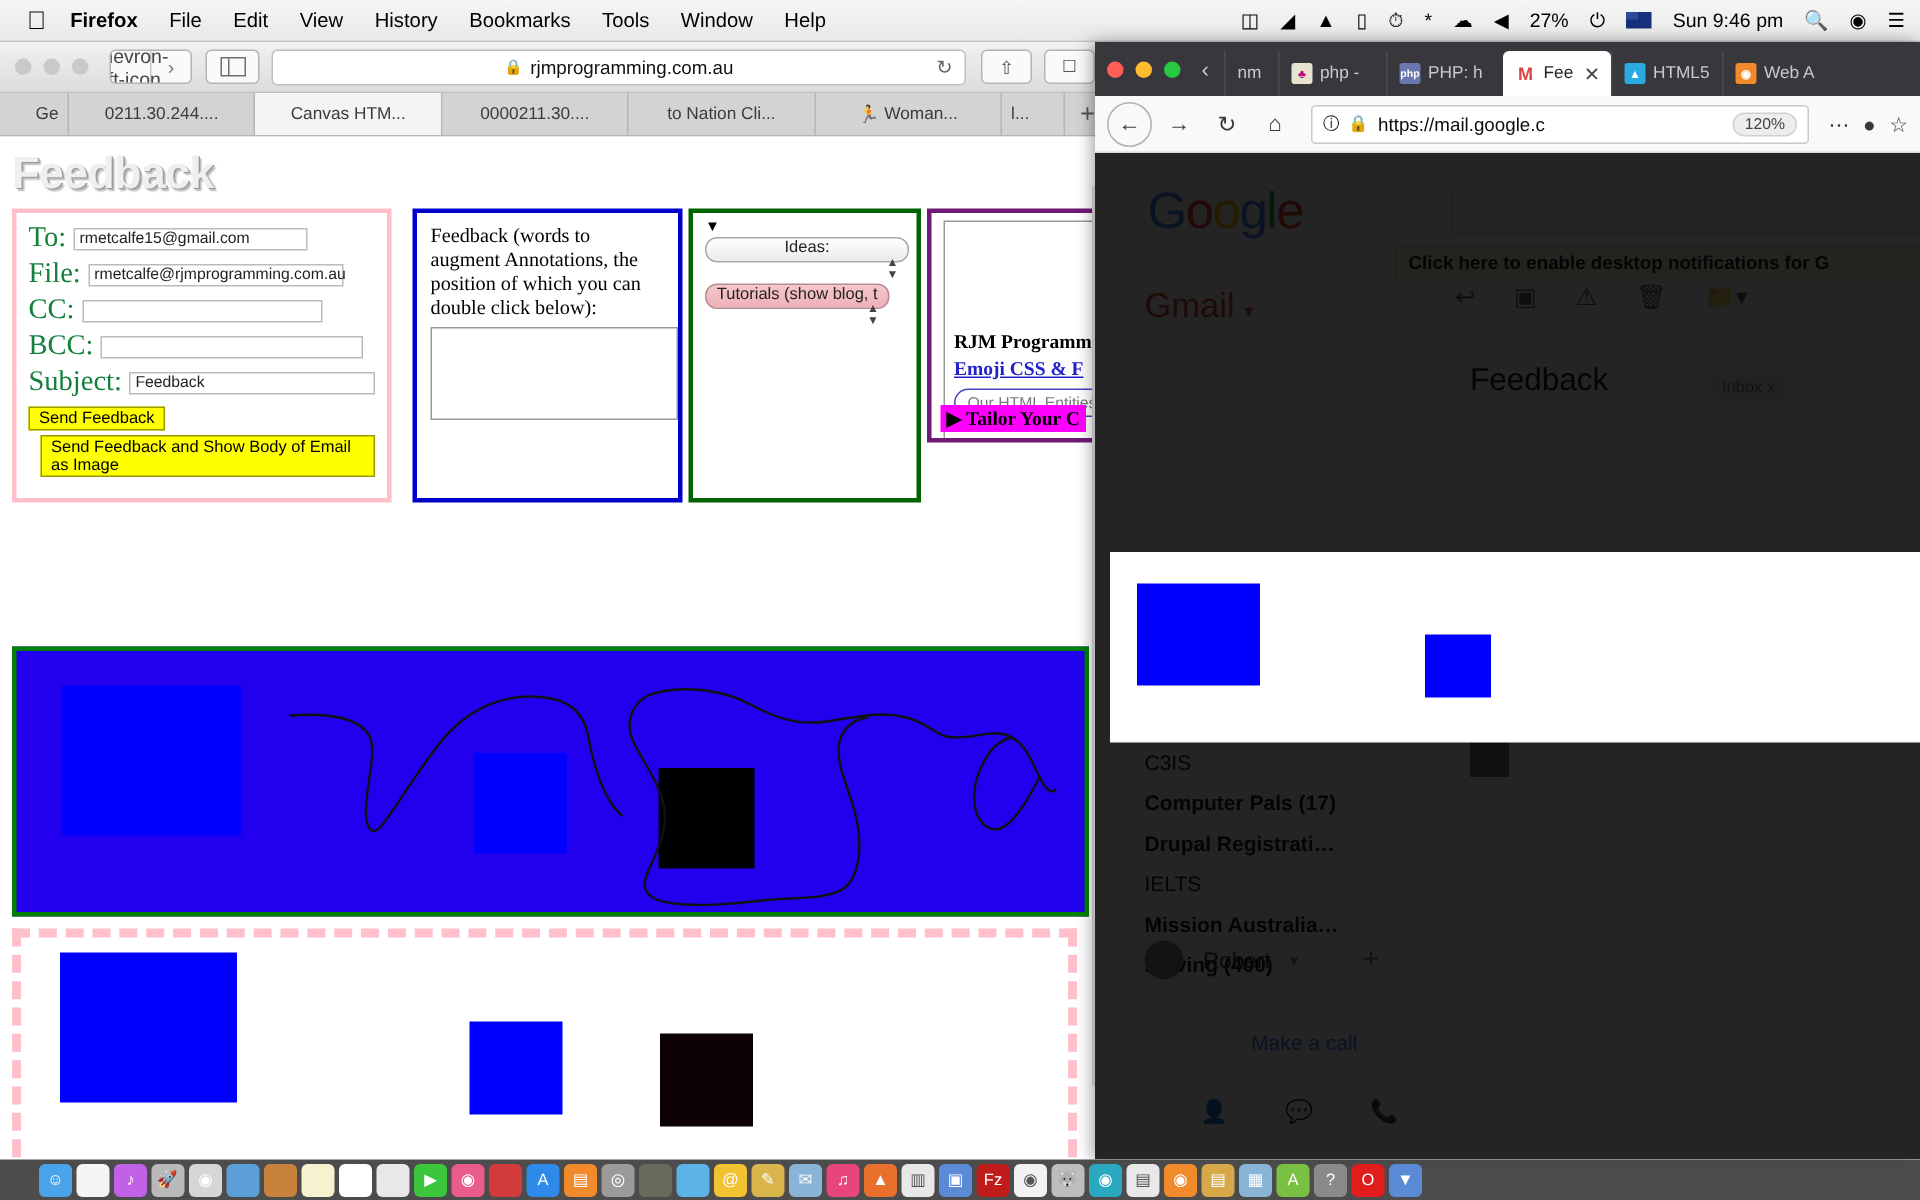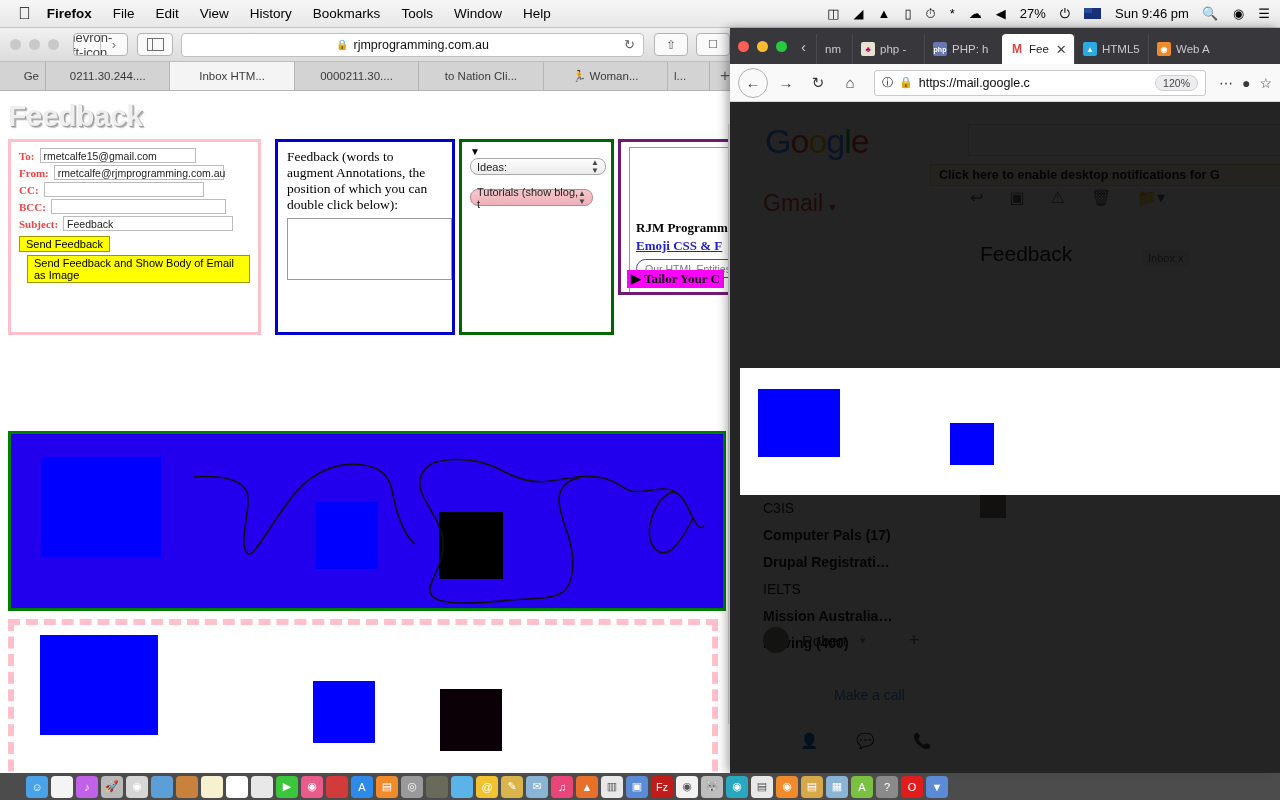--- a/index.html
+++ b/index.html
@@ -57,33 +57,33 @@
   #page{position:relative;width:740px;height:683px;background:#fff;overflow:hidden;}
   #fbtitle{
     font-family:"Liberation Sans",sans-serif;font-size:30px;font-weight:bold;color:#efefef;
     text-shadow:1px 1px 0 #9a9a9a,2px 2px 1px #bdbdbd;
     margin:8px 0 6px 8px;letter-spacing:-0.5px;
   }
   .panels{display:flex;align-items:flex-start;gap:0;padding-left:8px;}
   .panel{box-sizing:border-box;background:#fff;}
   #p-form{width:253px;height:196px;border:3px solid #ffc0cb;padding:6px 8px;}
   .frow{display:flex;align-items:center;margin-bottom:2px;}
-  .flabel{font-family:"Liberation Serif",serif;font-size:11px;color:#ef4444;margin-right:5px;font-weight:bold;}
+  .flabel{font-family:"Liberation Serif",serif;font-size:19px;color:#15803d;margin-right:5px;}
   .finput{border:1px solid #bbb;height:15px;font-size:10.5px;padding:0 3px;box-sizing:border-box;
           font-family:"Liberation Sans",sans-serif;color:#222;background:#fff;display:flex;align-items:center;}
   .ybtn{background:#ffff00;border:1px solid #9a9a00;font-size:11px;padding:1px 6px;display:inline-block;
         margin-top:3px;color:#000;font-family:"Liberation Sans",sans-serif;}
   #p-feedback{width:180px;height:196px;border:3px solid #0000cc;padding:7px 9px;margin-left:14px;}
   #p-feedback .txt{font-family:"Liberation Serif",serif;font-size:13.5px;line-height:16px;color:#000;}
   #p-feedback textarea{width:165px;height:62px;margin-top:5px;border:1px solid #999;resize:none;box-sizing:border-box;}
   #p-ideas{width:155px;height:196px;border:3px solid #006400;padding:6px 8px;margin-left:4px;}
   .caret{font-size:10px;color:#000;line-height:8px;}
   .selbox{
     width:136px;height:17px;border:1px solid #a9a9a9;border-radius:8px;background:linear-gradient(#fefefe,#ebebeb);
-    font-size:11px;display:flex;align-items:center;padding:0 6px;box-sizing:border-box;margin-top:2px;color:#222;
+    font-size:11px;display:flex;align-items:center;padding:0 6px;box-sizing:border-box;margin-top:2px;color:#222;flex-direction:column;
   }
   .selbox .arrows{margin-left:auto;font-size:8px;line-height:8px;color:#444;}
   .selbox.pink{background:linear-gradient(#f6c7cc,#eeb0b8);border-color:#b58b90;width:123px;margin-top:14px;}
   #p-rjm{width:120px;height:156px;border:3px solid #701a75;margin-left:4px;padding:0;overflow:hidden;position:relative;}
   #p-rjm .inner{border:1px solid #999;margin:5px 5px 0 8px;height:180px;overflow:hidden;position:relative;background:#fff;}
   #p-rjm .rjmtitle{font-family:"Liberation Serif",serif;font-weight:bold;font-size:13px;margin:72px 0 0 6px;white-space:nowrap;}
   #p-rjm .rjmlink{font-family:"Liberation Serif",serif;font-weight:bold;font-size:13px;color:#2222cc;
                   text-decoration:underline;margin:2px 0 0 6px;white-space:nowrap;}
   #p-rjm .pill{margin:5px 0 0 6px;width:110px;height:19px;border:1px solid #4444bb;border-radius:10px;
                font-size:10.5px;color:#777;display:flex;align-items:center;padding-left:8px;box-sizing:border-box;white-space:nowrap;}
@@ -216,21 +216,21 @@
   </div>
 
   <div id="safari-tabs">
     <div class="tab t0">
         <span>Ge</span>
       </div>
     <div class="tab">
         <span>0211.30.244....</span>
       </div>
     <div class="tab active">
-        <span>Inbox HTM...</span>
+        <span>Canvas HTM...</span>
       </div>
     <div class="tab">
         <span>0000211.30....</span>
       </div>
     <div class="tab">
         <span>to Nation Cli...</span>
       </div>
     <div class="tab">
         <span>🏃</span>
         <span>Woman...</span>
@@ -245,21 +245,21 @@
     <div id="fbtitle">Feedback</div>
 
     <div class="panels">
 
       <div class="panel" id="p-form">
         <div class="frow">
           <span class="flabel">To:</span>
           <span class="finput" style="width:156px">rmetcalfe15@gmail.com</span>
         </div>
         <div class="frow">
-          <span class="flabel">From:</span>
+          <span class="flabel">File:</span>
           <span class="finput" style="width:170px">rmetcalfe@rjmprogramming.com.au</span>
         </div>
         <div class="frow">
           <span class="flabel">CC:</span>
           <span class="finput" style="width:160px"></span>
         </div>
         <div class="frow">
           <span class="flabel">BCC:</span>
           <span class="finput" style="width:175px"></span>
         </div>

